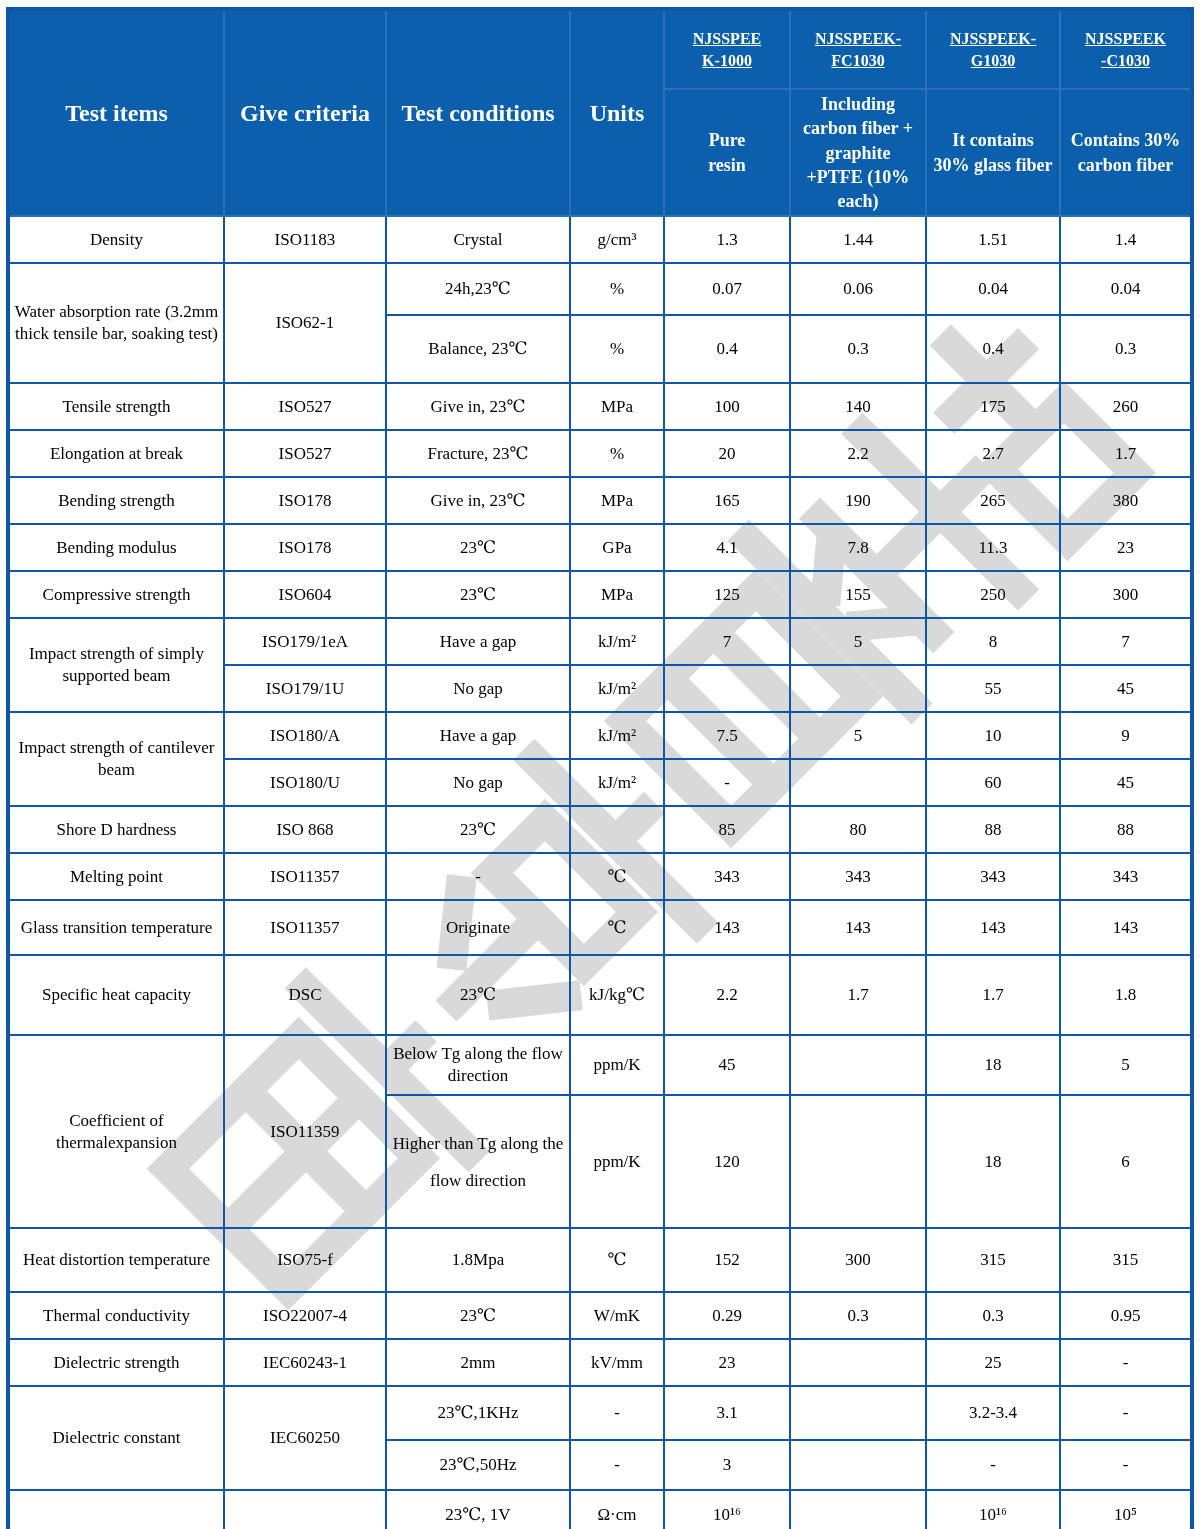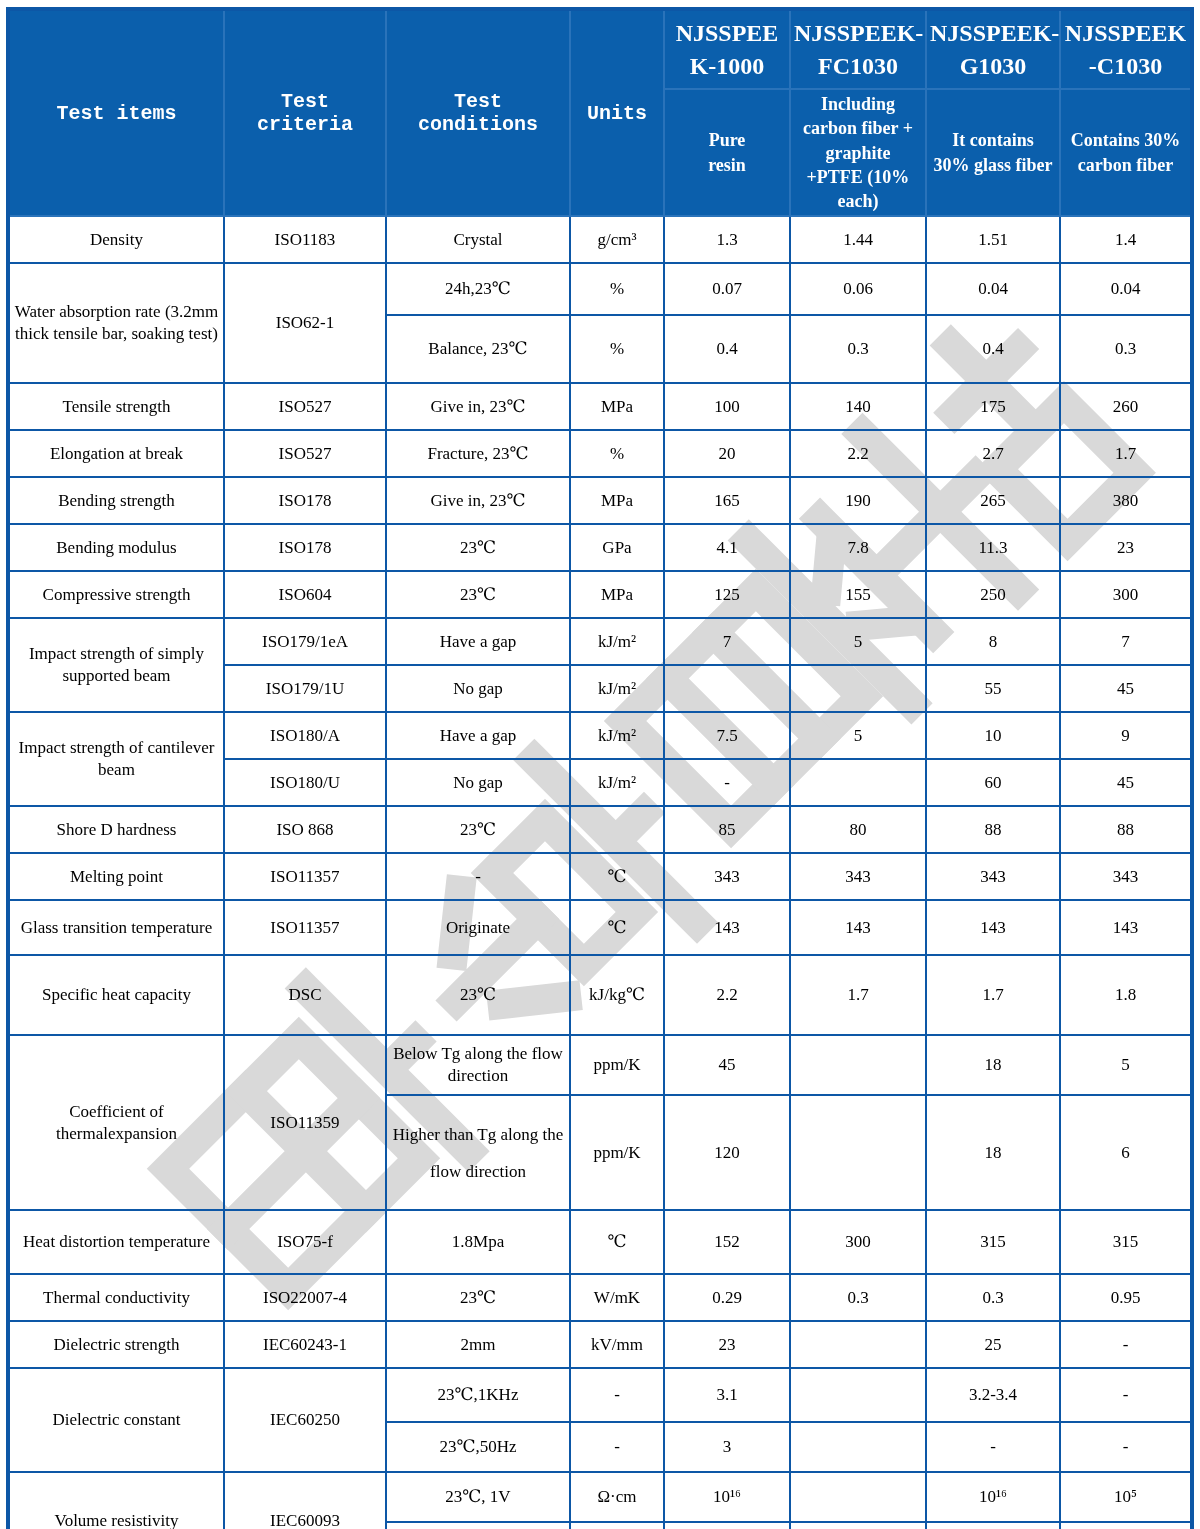--- a/index.html
+++ b/index.html
@@ -6,33 +6,33 @@
   body{width:1200px;height:1529px;overflow:hidden;
        font-family:"Liberation Serif","DejaVu Serif",serif;}
   .page{position:relative;width:1200px;height:1529px;}
   .watermark-layer{position:absolute;left:0;top:0;width:1200px;height:1529px;z-index:0;}
   .spec-table{position:relative;z-index:1;border-collapse:collapse;table-layout:fixed;
       width:1184px;margin:7px auto 0 auto;border:4px solid var(--grid,#0d57a6);}
   th,td{border:2px solid var(--grid,#0d57a6);text-align:center;vertical-align:middle;
       padding:1px 3px;overflow:hidden;}
   thead th{background:var(--hdr,#0b5fac);color:var(--hdrtxt,#ffffff);font-weight:bold;
       border-color:#2a73ba;}
-  th.col-head{font-size:20px;font-family:Liberation Mono, monospace;}
-  th.prod-name{font-size:24px;white-space:pre-line;line-height:1.35;}
+  th.col-head{font-size:24px;}
+  th.prod-name{font-size:16px;white-space:pre-line;line-height:1.35;text-decoration:underline;}
   th.prod-desc{font-size:18px;white-space:pre-line;line-height:1.35;padding:2px 6px;}
   tr.hdr-top{height:80px;}
   tr.hdr-bot{height:127px;}
   tbody td{font-size:17px;color:var(--txt,#000000);background:transparent;line-height:1.3;}
   tbody tr{height:47px;}
   tbody tr:nth-child(2){height:52px;}
   tbody tr:nth-child(3){height:68px;}
   tbody tr:nth-child(15){height:55px;margin-top:44px;}
   tbody tr:nth-child(16){height:80px;}
   tbody tr:nth-child(17){height:60px;}
-  tbody tr:nth-child(18){height:115px;}
+  tbody tr:nth-child(18){height:133px;}
   tbody tr:nth-child(18) td.cond{line-height:2.2;}
   tbody tr:nth-child(19){height:64px;}
   tbody tr:nth-child(22){height:54px;}
   tbody tr:nth-child(23){height:50px;}
   tbody tr:nth-child(24){height:50px;}
   tbody tr:nth-child(25){height:48px;}
 </style>
 </head>
 <body>
 
@@ -74,21 +74,21 @@
         <col style="width:184px">
         <col style="width:94px">
       <col style="width:126px">
         <col style="width:136px">
         <col style="width:134px">
         <col style="width:132px">
     </colgroup>
     <thead>
       <tr class="hdr-top">
         <th class="col-head" rowspan="2">Test items</th>
-        <th class="col-head" rowspan="2">Test criteria</th>
+        <th class="col-head" rowspan="2">Give criteria</th>
         <th class="col-head" rowspan="2">Test conditions</th>
         <th class="col-head" rowspan="2">Units</th>
         <th class="prod-name">NJSSPEE
 K-1000</th>
         <th class="prod-name">NJSSPEEK-
 FC1030</th>
         <th class="prod-name">NJSSPEEK-
 G1030</th>
         <th class="prod-name">NJSSPEEK
 -C1030</th>

